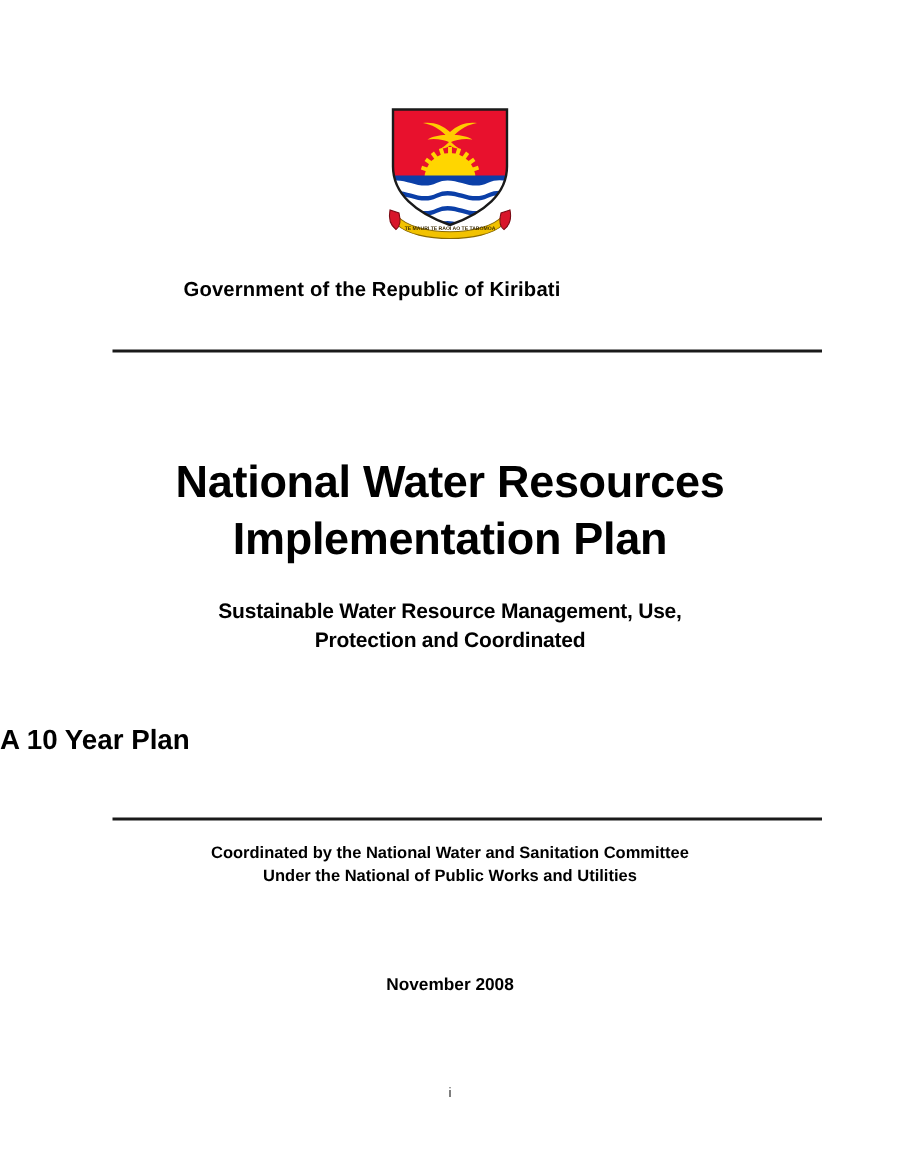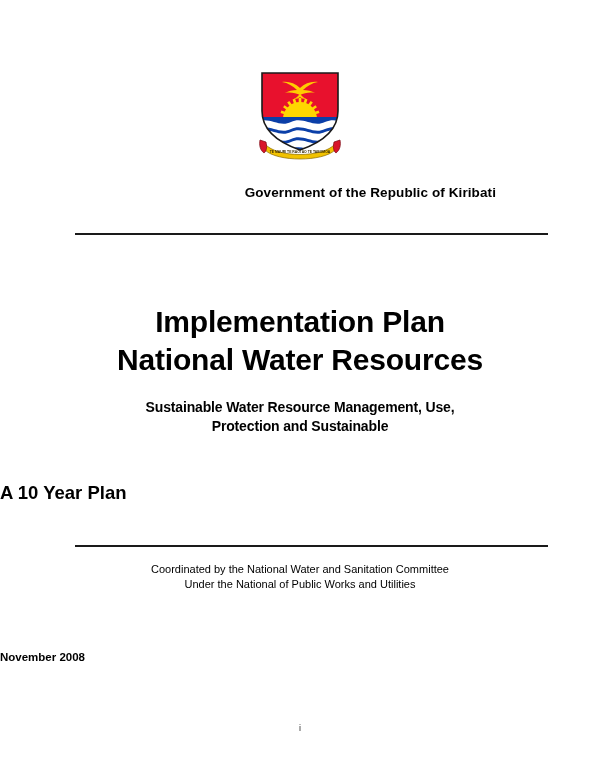--- a/index.html
+++ b/index.html
@@ -38,21 +38,21 @@
     height: 96px;
     line-height: 0;
   }
 
   
   .gov-line {
     position: absolute;
     left: 0;
     top: 185px;
     width: 496px;
-    text-align: right;
+    text-align: center;
     font-size: 13.5px;
     font-weight: bold;
     letter-spacing: 0.1px;
   }
 
   
   .rule {
     position: absolute;
     left: 75px;
     width: 473px;
@@ -100,31 +100,31 @@
   }
 
   
   .credits {
     position: absolute;
     left: 60px;
     top: 562px;
     width: 480px;
     text-align: center;
     font-size: 11px;
-    font-weight: normal;
+    font-weight: bold;
     line-height: 1.35;
   }
 
   
   .doc-date {
     position: absolute;
     left: 0;
     top: 651px;
     width: 600px;
-    text-align: left;
+    text-align: center;
     font-size: 11.5px;
     font-weight: bold;
   }
 
   
   .page-number {
     position: absolute;
     left: 0;
     top: 723px;
     width: 600px;
@@ -188,27 +188,27 @@
         </g>
       </svg>
     </span>
   </div>
 
   <div class="gov-line">Government of the Republic of Kiribati</div>
 
   <div class="rule rule-top"></div>
 
   <div class="main-title">
+    <div>National Water Resources</div>
     <div>Implementation Plan</div>
-    <div>National Water Resources</div>
   </div>
 
   <div class="subtitle">
     <div>Sustainable Water Resource Management, Use,</div>
-    <div>Protection and Sustainable</div>
+    <div>Protection and Coordinated</div>
   </div>
 
   <div class="plan-span">A 10 Year Plan</div>
 
   <div class="rule rule-bottom"></div>
 
   <div class="credits">
     <div>Coordinated by the National Water and Sanitation Committee</div>
     <div>Under the National of Public Works and Utilities</div>
   </div>

